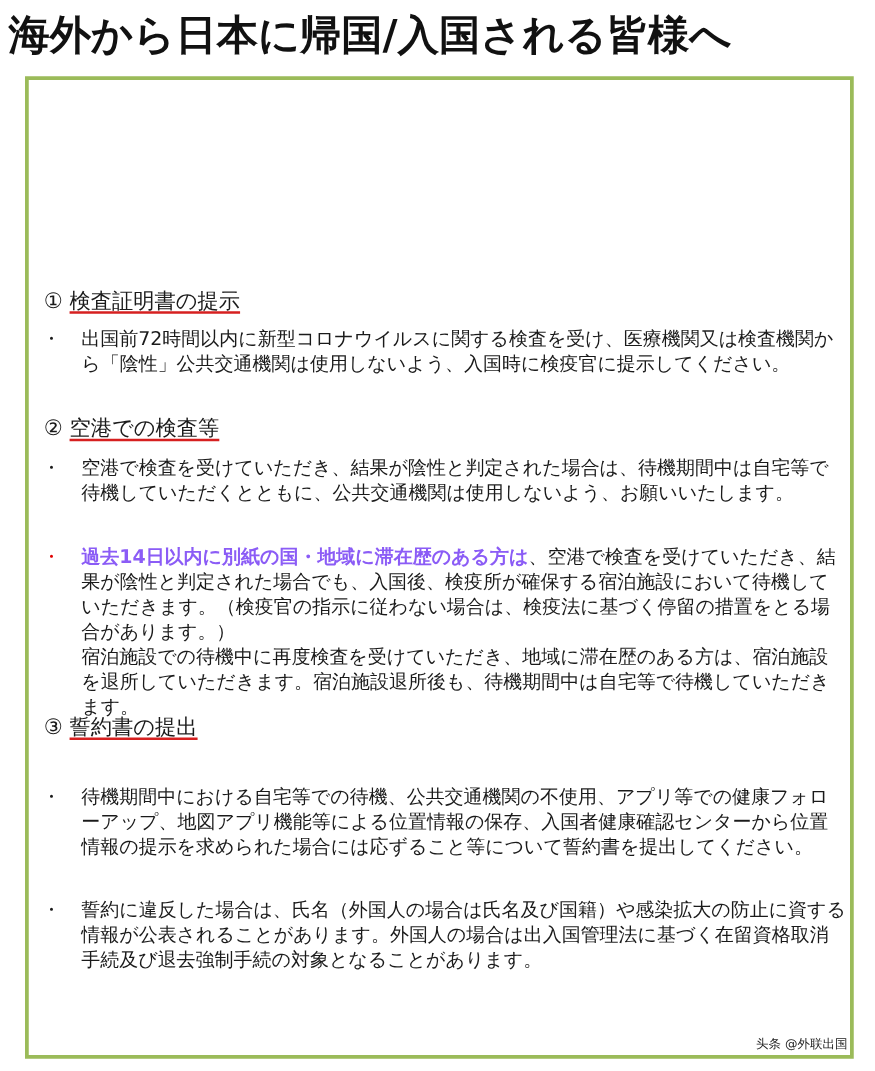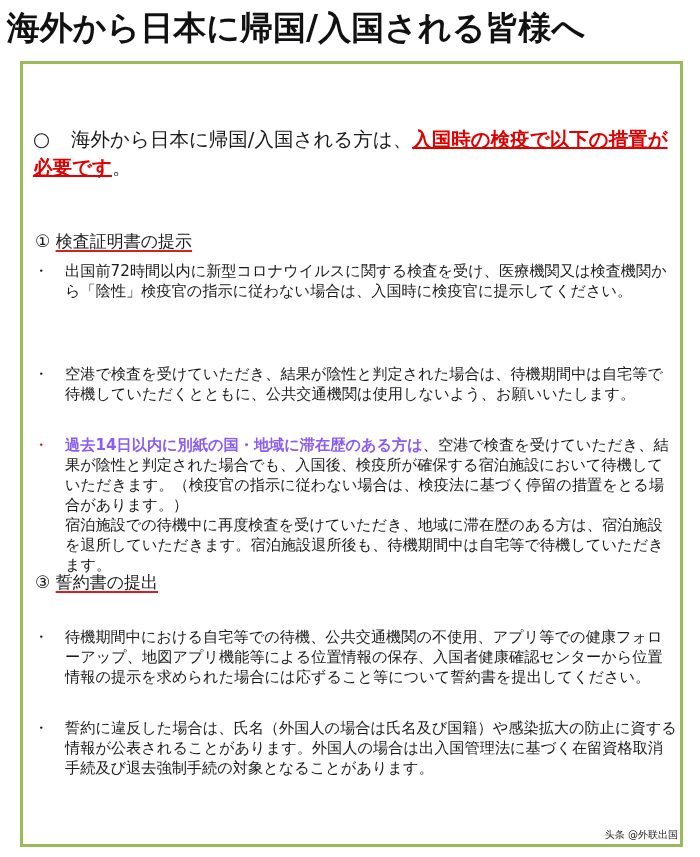--- a/index.html
+++ b/index.html
@@ -22,33 +22,34 @@
     .red-dot { color: #e00000; }
     .watermark { position: absolute; right: 2px; bottom: 2px; font-size: 10px; color: #222; }
   </style>
 </head>
 <body>
 
 <div class="title">海外から日本に帰国/入国される皆様へ</div>
 
 <div class="frame">
 
-  <div class="intro">
-    <span class="circle">○</span><span>海外から日本に帰国/入国される方は、</span><span class="red-u">入国時の検疫で以下の措置が必要です</span><span>。</span>
-  </div>
 
   <div class="sec-head" style="top:166px;">
     <span>①</span>
     <span class="u">検査証明書の提示</span>
   </div>
   <div class="bullet" style="top:197px;">
     <span class="dot">・</span>
-    <span class="txt">出国前72時間以内に新型コロナウイルスに関する検査を受け、医療機関又は検査機関から「陰性」検疫官の指示に従わない場合は、入国時に検疫官に提示してください。</span>
+    <span class="txt">出国前72時間以内に新型コロナウイルスに関する検査を受け、医療機関又は検査機関から「陰性」公共交通機関は使用しないよう、入国時に検疫官に提示してください。</span>
   </div>
 
+  <div class="sec-head" style="top:268px;">
+    <span>②</span>
+    <span class="u">空港での検査等</span>
+  </div>
   <div class="bullet" style="top:300px;">
     <span class="dot">・</span>
     <span class="txt">空港で検査を受けていただき、結果が陰性と判定された場合は、待機期間中は自宅等で待機していただくとともに、公共交通機関は使用しないよう、お願いいたします。</span>
   </div>
   <div class="bullet" style="top:371px;">
     <span class="dot red-dot">・</span>
     <span class="txt"><span class="red-b">過去14日以内に別紙の国・地域に滞在歴のある方は</span><span>、空港で検査を受けていただき、結果が陰性と判定された場合でも、入国後、検疫所が確保する宿泊施設において待機していただきます。（検疫官の指示に従わない場合は、検疫法に基づく停留の措置をとる場合があります。）</span><br><span>宿泊施設での待機中に再度検査を受けていただき、地域に滞在歴のある方は、宿泊施設を退所していただきます。宿泊施設退所後も、待機期間中は自宅等で待機していただきます。</span></span>
   </div>
 
   <div class="sec-head" style="top:507px;">

